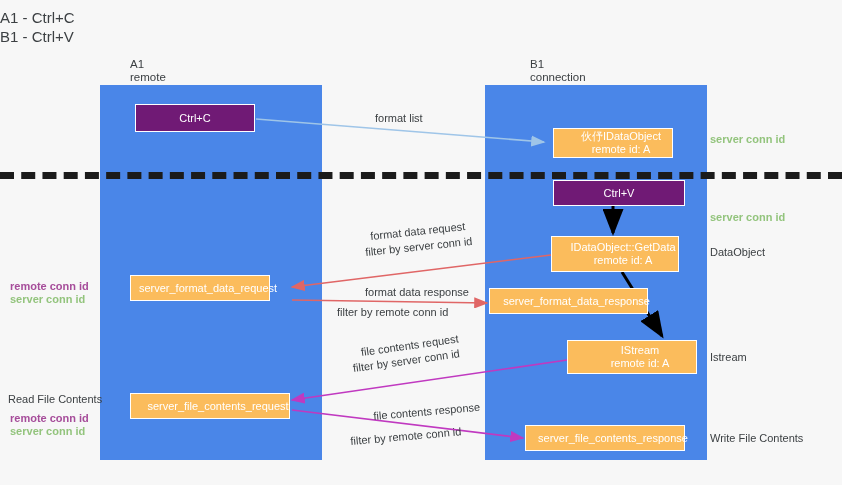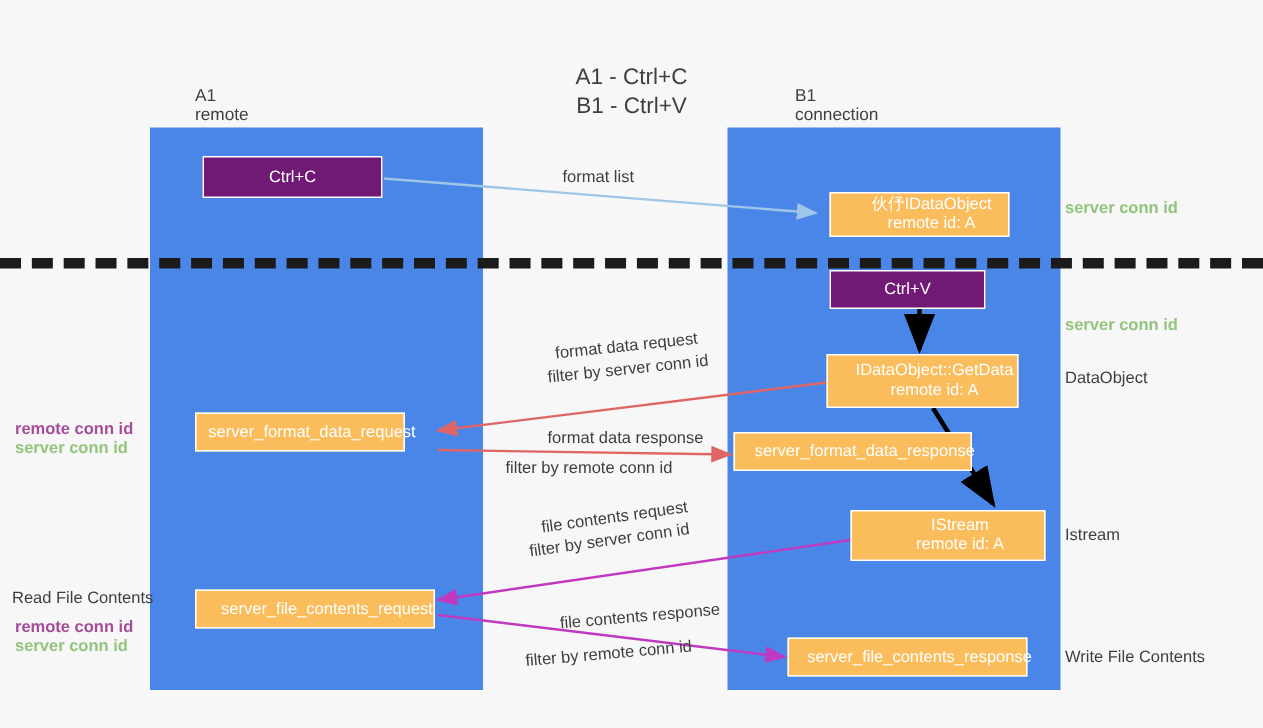--- a/index.html
+++ b/index.html
@@ -8,21 +8,21 @@
     background:#f7f7f7;
     font-family:"Liberation Sans","DejaVu Sans",sans-serif;
     position:relative;overflow:hidden;
     color:#3c4043;
   }
   #stage{position:absolute;inset:0;}
 
   
   .title{
     position:absolute;left:0;right:0;top:8px;
-    text-align:center;font-size:15px;line-height:19px;color:#3c4043;margin-top:34px;
+    font-size:15px;line-height:19px;color:#3c4043;
   }
 
   
   .colhead{position:absolute;text-align:left;font-size:11.5px;line-height:13px;color:#3c4043;}
   .colhead .sub{display:block;}
 
   
   .lane{position:absolute;background:#4a86e8;}
 
   
@@ -109,21 +109,21 @@
 
   <div class="box green" style="left:135px;top:104px;width:120px;height:28px;">
     <span>Ctrl+C</span>
   </div>
 
   <div class="box orange" style="left:553px;top:128px;width:120px;height:30px;flex-direction:column;">
     <span class="two">伙伃IDataObject</span>
     <span class="two">remote id: A</span>
   </div>
 
-  <div class="box green" style="left:553px;top:180px;width:104px;height:26px;">
+  <div class="box green" style="left:553px;top:180px;width:132px;height:26px;">
     <span>Ctrl+V</span>
   </div>
 
   <div class="box orange" style="left:551px;top:236px;width:128px;height:36px;flex-direction:column;">
     <span class="two">IDataObject::GetData</span>
     <span class="two">remote id: A</span>
   </div>
 
   <div class="box orange" style="left:567px;top:340px;width:130px;height:34px;flex-direction:column;">
     <span class="two">IStream</span>

